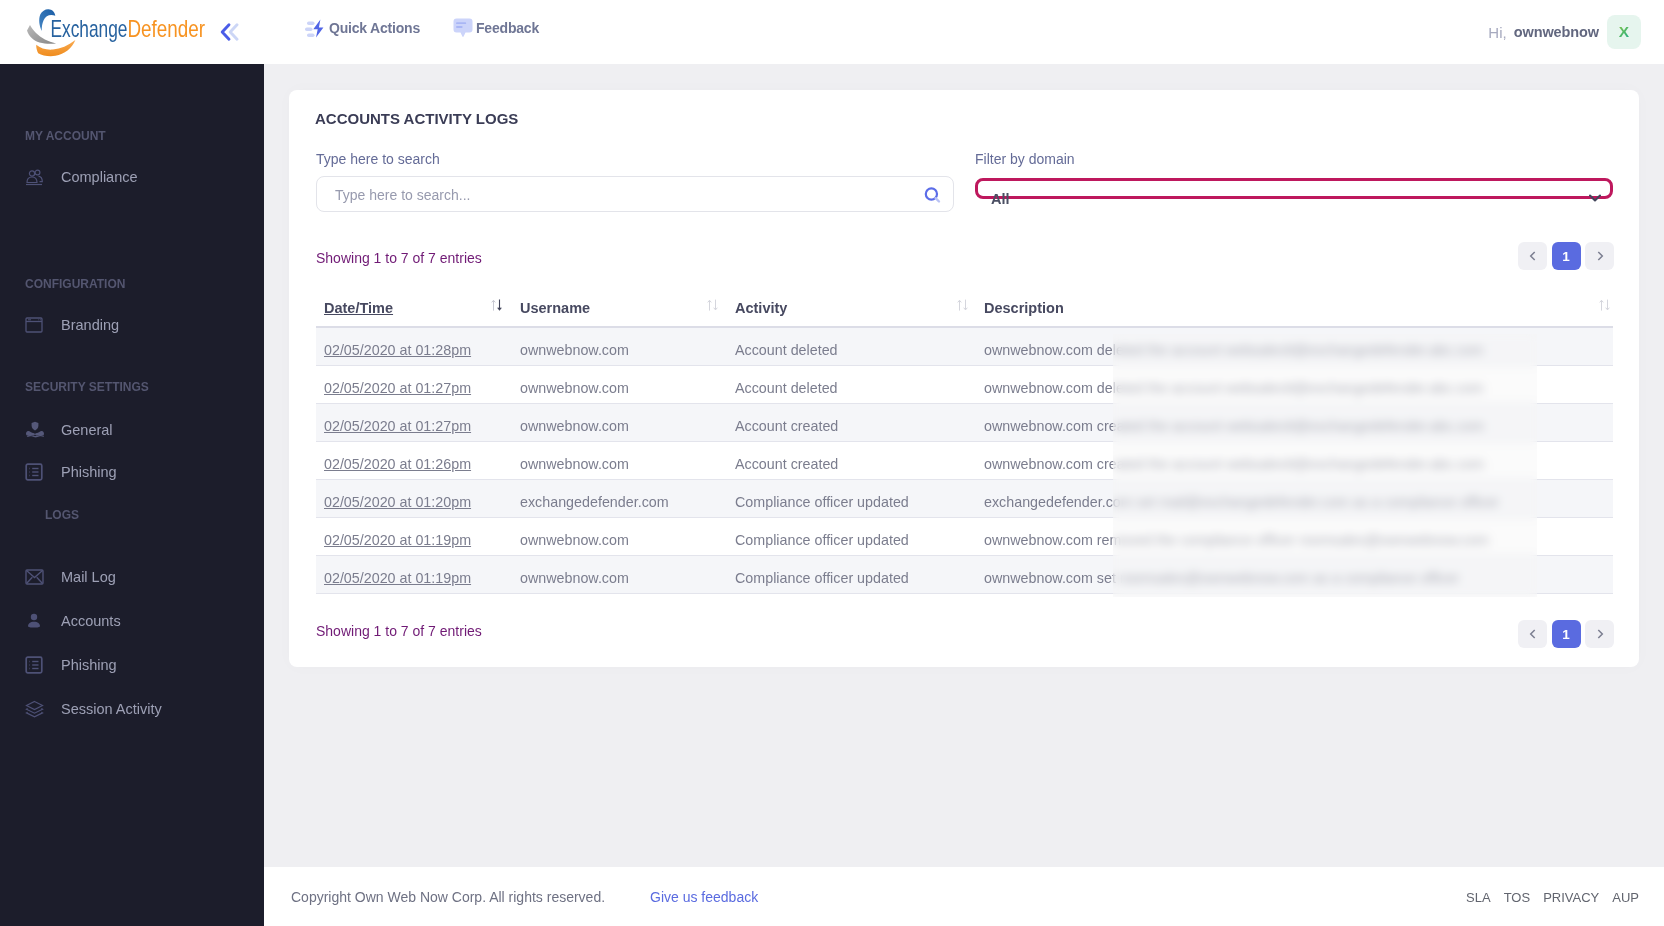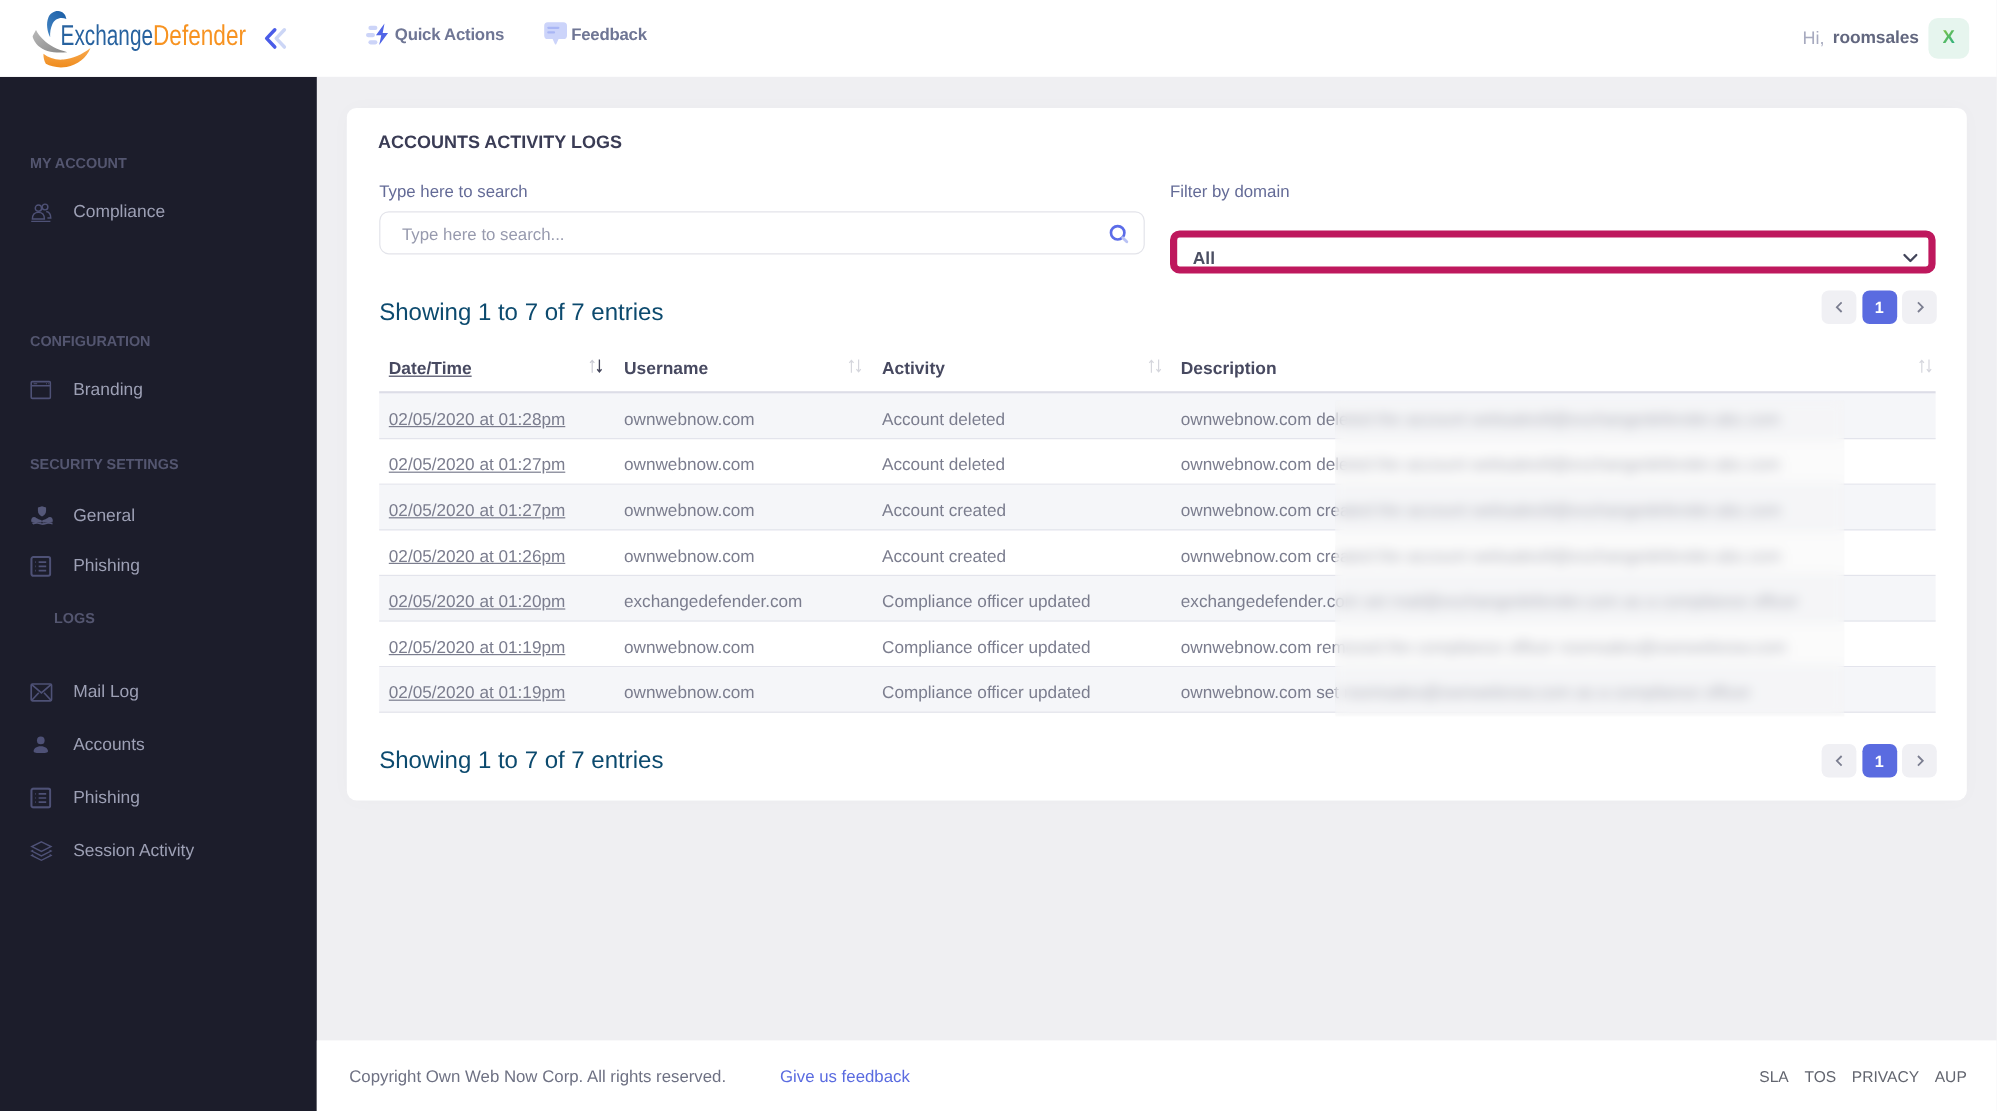--- a/index.html
+++ b/index.html
@@ -23,24 +23,24 @@
 .mitem { position:absolute; left:0; width:264px; height:30px; display:flex; align-items:center; }
 .mitem svg { position:absolute; left:25px; }
 .mitem span { position:absolute; left:61px; color:#9da0b5; font-size:14.5px; }
 
 #card { position:absolute; left:289px; top:90px; width:1350px; height:577px; background:#ffffff; border-radius:8px; box-shadow:0 0 18px 0 rgba(76,87,125,0.02); }
 #title { position:absolute; left:26px; top:20px; color:#3a3c55; font-size:15px; font-weight:bold; letter-spacing:0px; }
 .flabel { position:absolute; top:61px; color:#646b97; font-size:14px; }
 #search { position:absolute; left:27px; top:86px; width:638px; height:36px; border:1px solid #e3e4ea; border-radius:8px; }
 #search .ph { position:absolute; left:18px; top:10px; color:#979aae; font-size:14px; }
 #search svg { position:absolute; right:12px; top:9px; }
-#select { position:absolute; left:686px; top:102px; width:638px; height:36px; border:6px solid #be185d; border-radius:8px; }
+#select { position:absolute; left:686px; top:88px; width:638px; height:21px; border:3px solid #be185d; border-radius:8px; }
 #select .val { position:absolute; left:13px; top:10px; color:#4b4f63; font-size:14.5px; font-weight:bold; }
 #select svg { position:absolute; right:9px; top:13px; }
-.showing { position:absolute; left:27px; color:#0c4a6e; font-size:20px; }
+.showing { position:absolute; left:27px; color:#701a75; font-size:14px; }
 .pager { position:absolute; right:25px; display:flex; gap:4.5px; }
 .pbtn { width:29px; height:28px; border-radius:6px; background:#f0f0f4; display:flex; align-items:center; justify-content:center; }
 .pbtn.act { background:#5a6be0; color:#fff; font-size:13.5px; font-weight:bold; }
 
 #tbl { position:absolute; left:27px; top:198px; width:1297px; }
 .th { position:absolute; color:#474960; font-size:14.5px; font-weight:bold; }
 
 .sort { position:absolute; }
 .trow { position:absolute; left:0; width:1297px; height:38px; border-bottom:1px solid #e3e4ec; }
 .trow.odd { background:#f5f6f9; }
@@ -181,21 +181,21 @@
   <div class="tb-item" id="fb">
     <svg width="20" height="20" viewBox="0 0 20 20">
         <path d="M3.5 0.5 h13 a3 3 0 0 1 3 3 v8 a3 3 0 0 1 -3 3 h-4 l-1.9 4.1 c-0.3 0.6 -0.9 0.6 -1.2 0 l-1.9 -4.1 h-4 a3 3 0 0 1 -3 -3 v-8 a3 3 0 0 1 3 -3 z" fill="#ccd4fa"></path>
         <rect x="3" y="4.2" width="10.2" height="1.9" rx="0.95" fill="#a9b6f5"></rect>
         <rect x="3" y="8.1" width="6.6" height="1.9" rx="0.95" fill="#a9b6f5"></rect>
       </svg>
     <span>Feedback</span>
   </div>
   <div id="hiwrap">
       <span id="hi">Hi,</span>
-      <span id="usr">roomsales</span>
+      <span id="usr">ownwebnow</span>
     </div>
   <div id="xbtn"><span>X</span></div>
 </div>
 
 <div id="card">
   <div id="title">ACCOUNTS ACTIVITY LOGS</div>
   <div class="flabel" style="left:27px;">Type here to search</div>
   <div class="flabel" style="left:686px;">Filter by domain</div>
   <div id="search">
       <span class="ph">Type here to search...</span>

